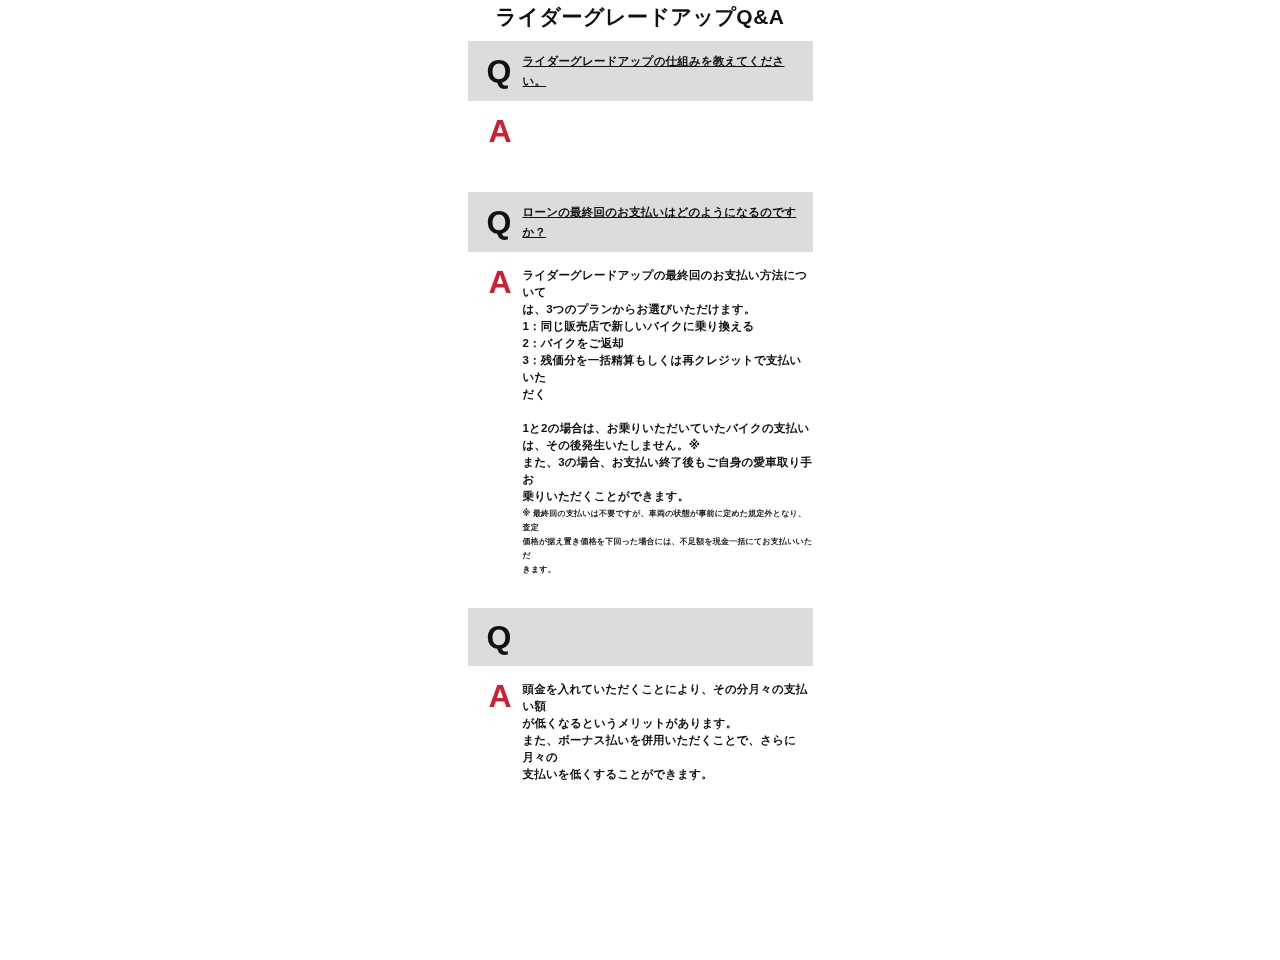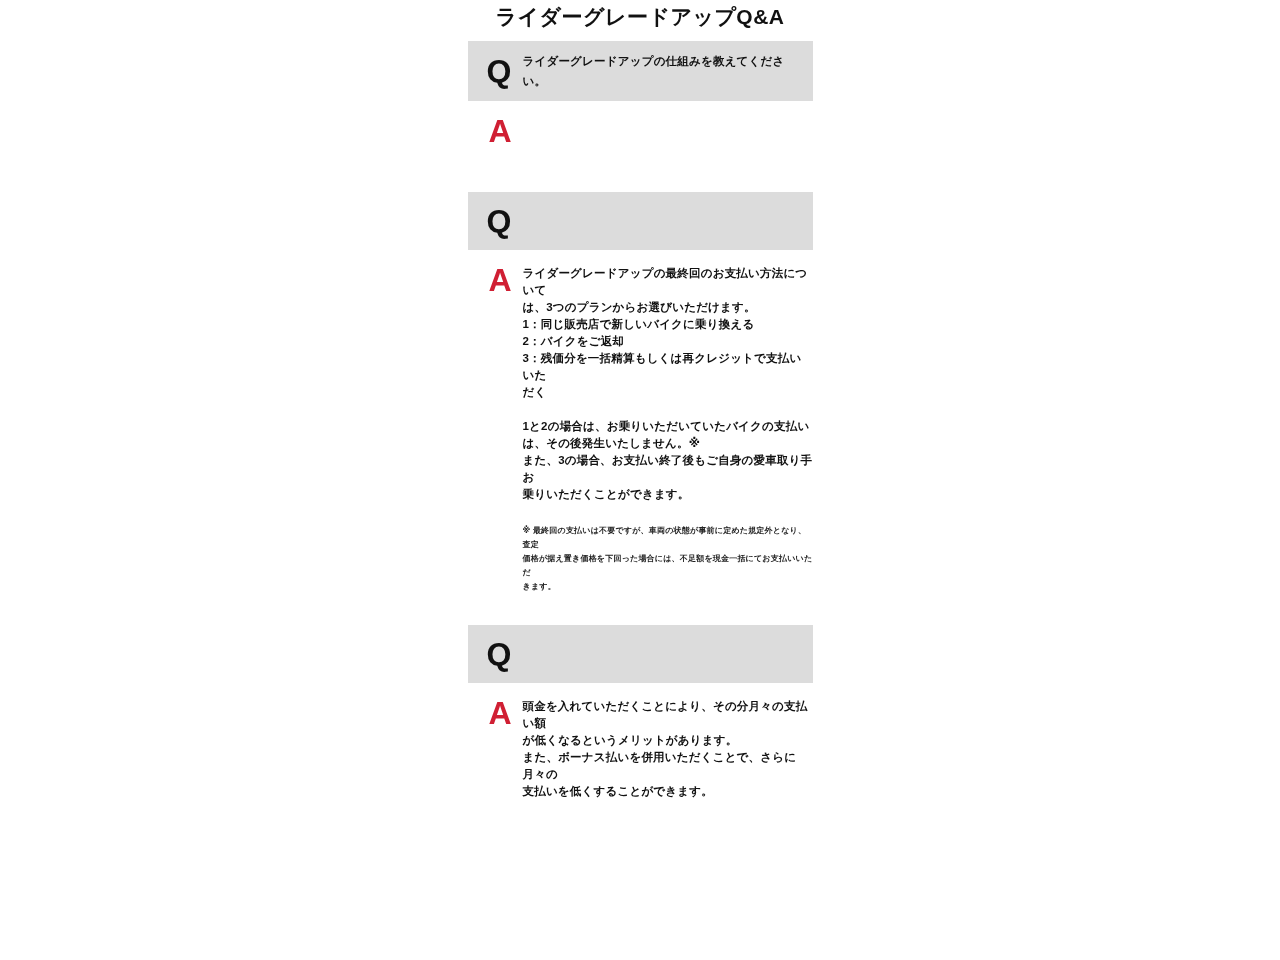--- a/index.html
+++ b/index.html
@@ -58,36 +58,37 @@
     font-weight: 800;
     color: #d01f33;
     margin-top: -4px;
   }
   .q-text {
     font-size: 11.5px;
     font-weight: 700;
     line-height: 20px;
     white-space: pre-line;
     letter-spacing: 0.2px;
+    text-decoration: underline;
   }
   .a-row {
     display: flex;
     align-items: flex-start;
     margin-top: 14px;
   }
   .a-text {
     font-size: 11.5px;
     font-weight: 700;
     line-height: 17px;
     white-space: pre-line;
     padding-top: 1px;
     letter-spacing: 0.2px;
   }
   .a-note {
-    margin: 21px 0 0 55px;
+    margin: 2px 0 0 55px;
     font-size: 8px;
     font-weight: 700;
     line-height: 14px;
     white-space: pre-line;
     color: #222222;
     letter-spacing: 0.2px;
   }
 </style>
 </head>
 <body>
@@ -109,20 +110,21 @@
           <span class="a-mark">A</span>
         </div>
       </div>
     </section>
 
     <section class="qa-item gap-2">
       <div class="q-box">
         <div class="mark-cell">
           <span class="q-mark">Q</span>
         </div>
+        <div class="q-text">ローンの最終回のお支払いはどのようになるのですか？</div>
       </div>
       <div class="a-row">
         <div class="mark-cell">
           <span class="a-mark">A</span>
         </div>
         <div class="a-text">ライダーグレードアップの最終回のお支払い方法について
 は、3つのプランからお選びいただけます。
 1：同じ販売店で新しいバイクに乗り換える
 2：バイクをご返却
 3：残価分を一括精算もしくは再クレジットで支払いいた

